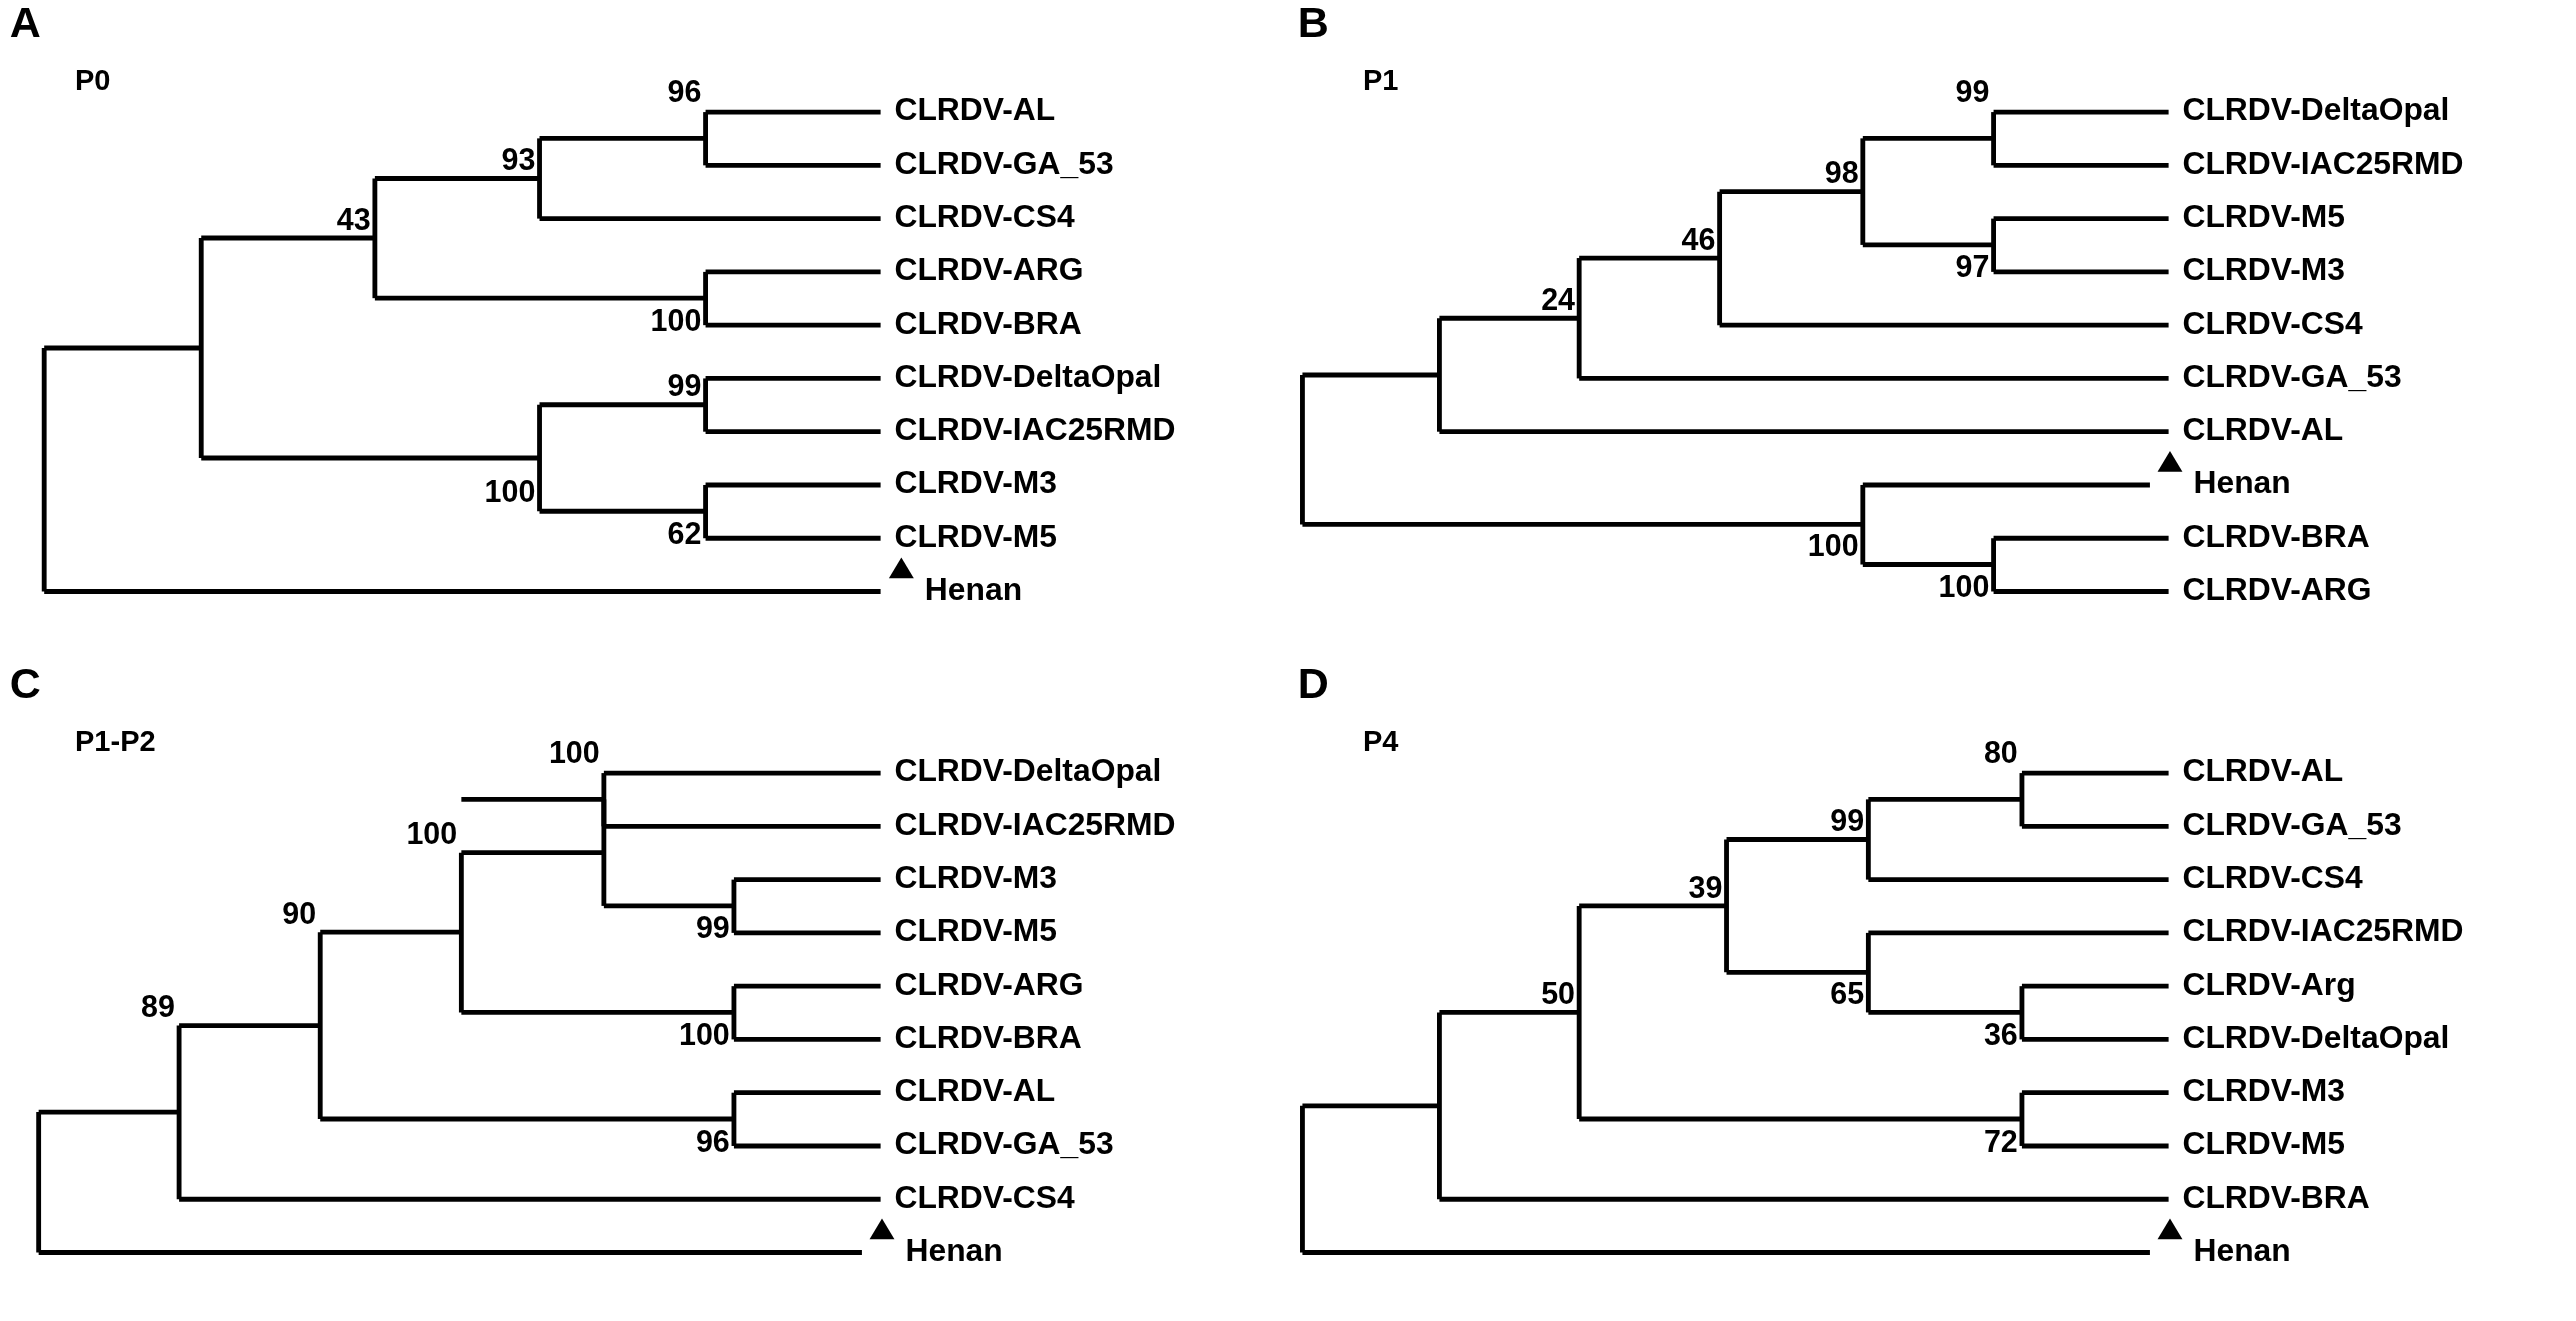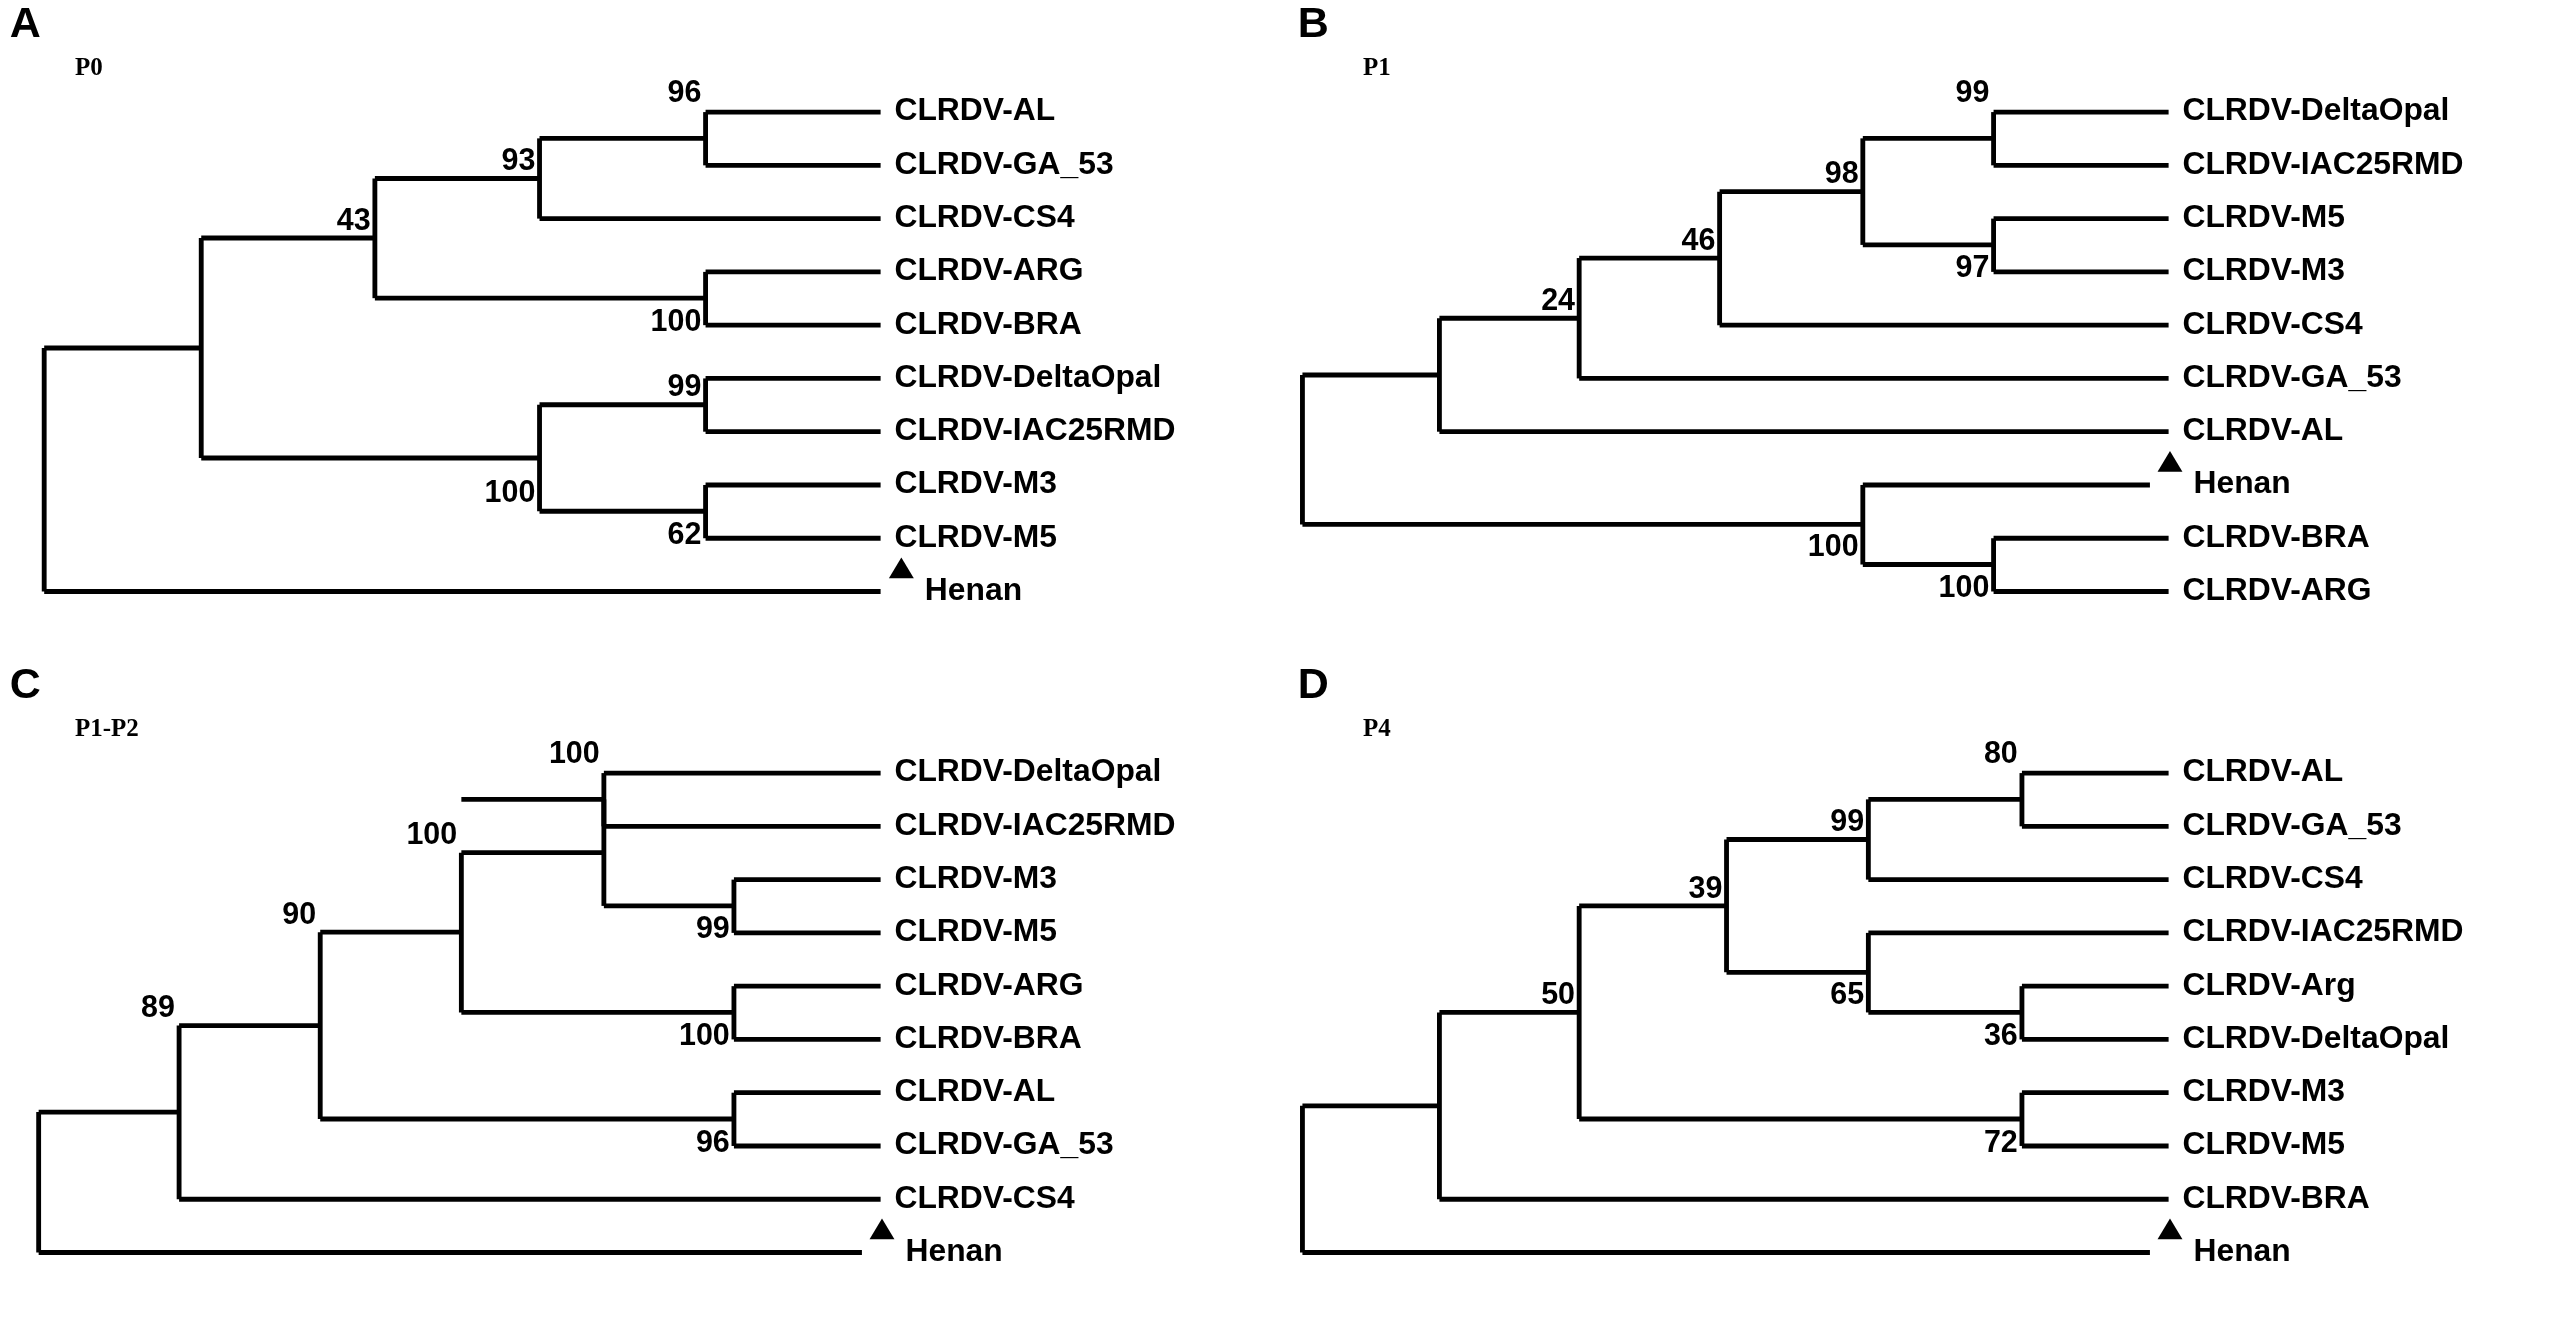--- a/index.html
+++ b/index.html
@@ -15,22 +15,22 @@
   #panel-A{left:0;top:0;}
   #panel-B{left:1288px;top:0;}
   #panel-C{left:0;top:661px;}
   #panel-D{left:1288px;top:661px;}
   .panel-letter{
     position:absolute;left:9.7px;top:1.4px;
     font-size:43px;font-weight:bold;line-height:1;
     letter-spacing:-0.7px;
   }
   .panel-gene{
-    position:absolute;left:75px;top:54px;
-    font-size:25px;font-weight:bold;line-height:1;font-family:Liberation Serif, serif;
+    position:absolute;left:75px;top:66px;
+    font-size:29px;font-weight:bold;line-height:1;
   }
   svg.tree{position:absolute;left:0;top:0;width:1288px;height:660px;}
   svg.tree line{stroke:#000;stroke-width:7;stroke-linecap:butt;}
   text.tip{
     font-family:"Liberation Sans", sans-serif;
     font-size:46px;font-weight:bold;fill:#000;
     dominant-baseline:middle;
   }
   text.boot{
     font-family:"Liberation Sans", sans-serif;

